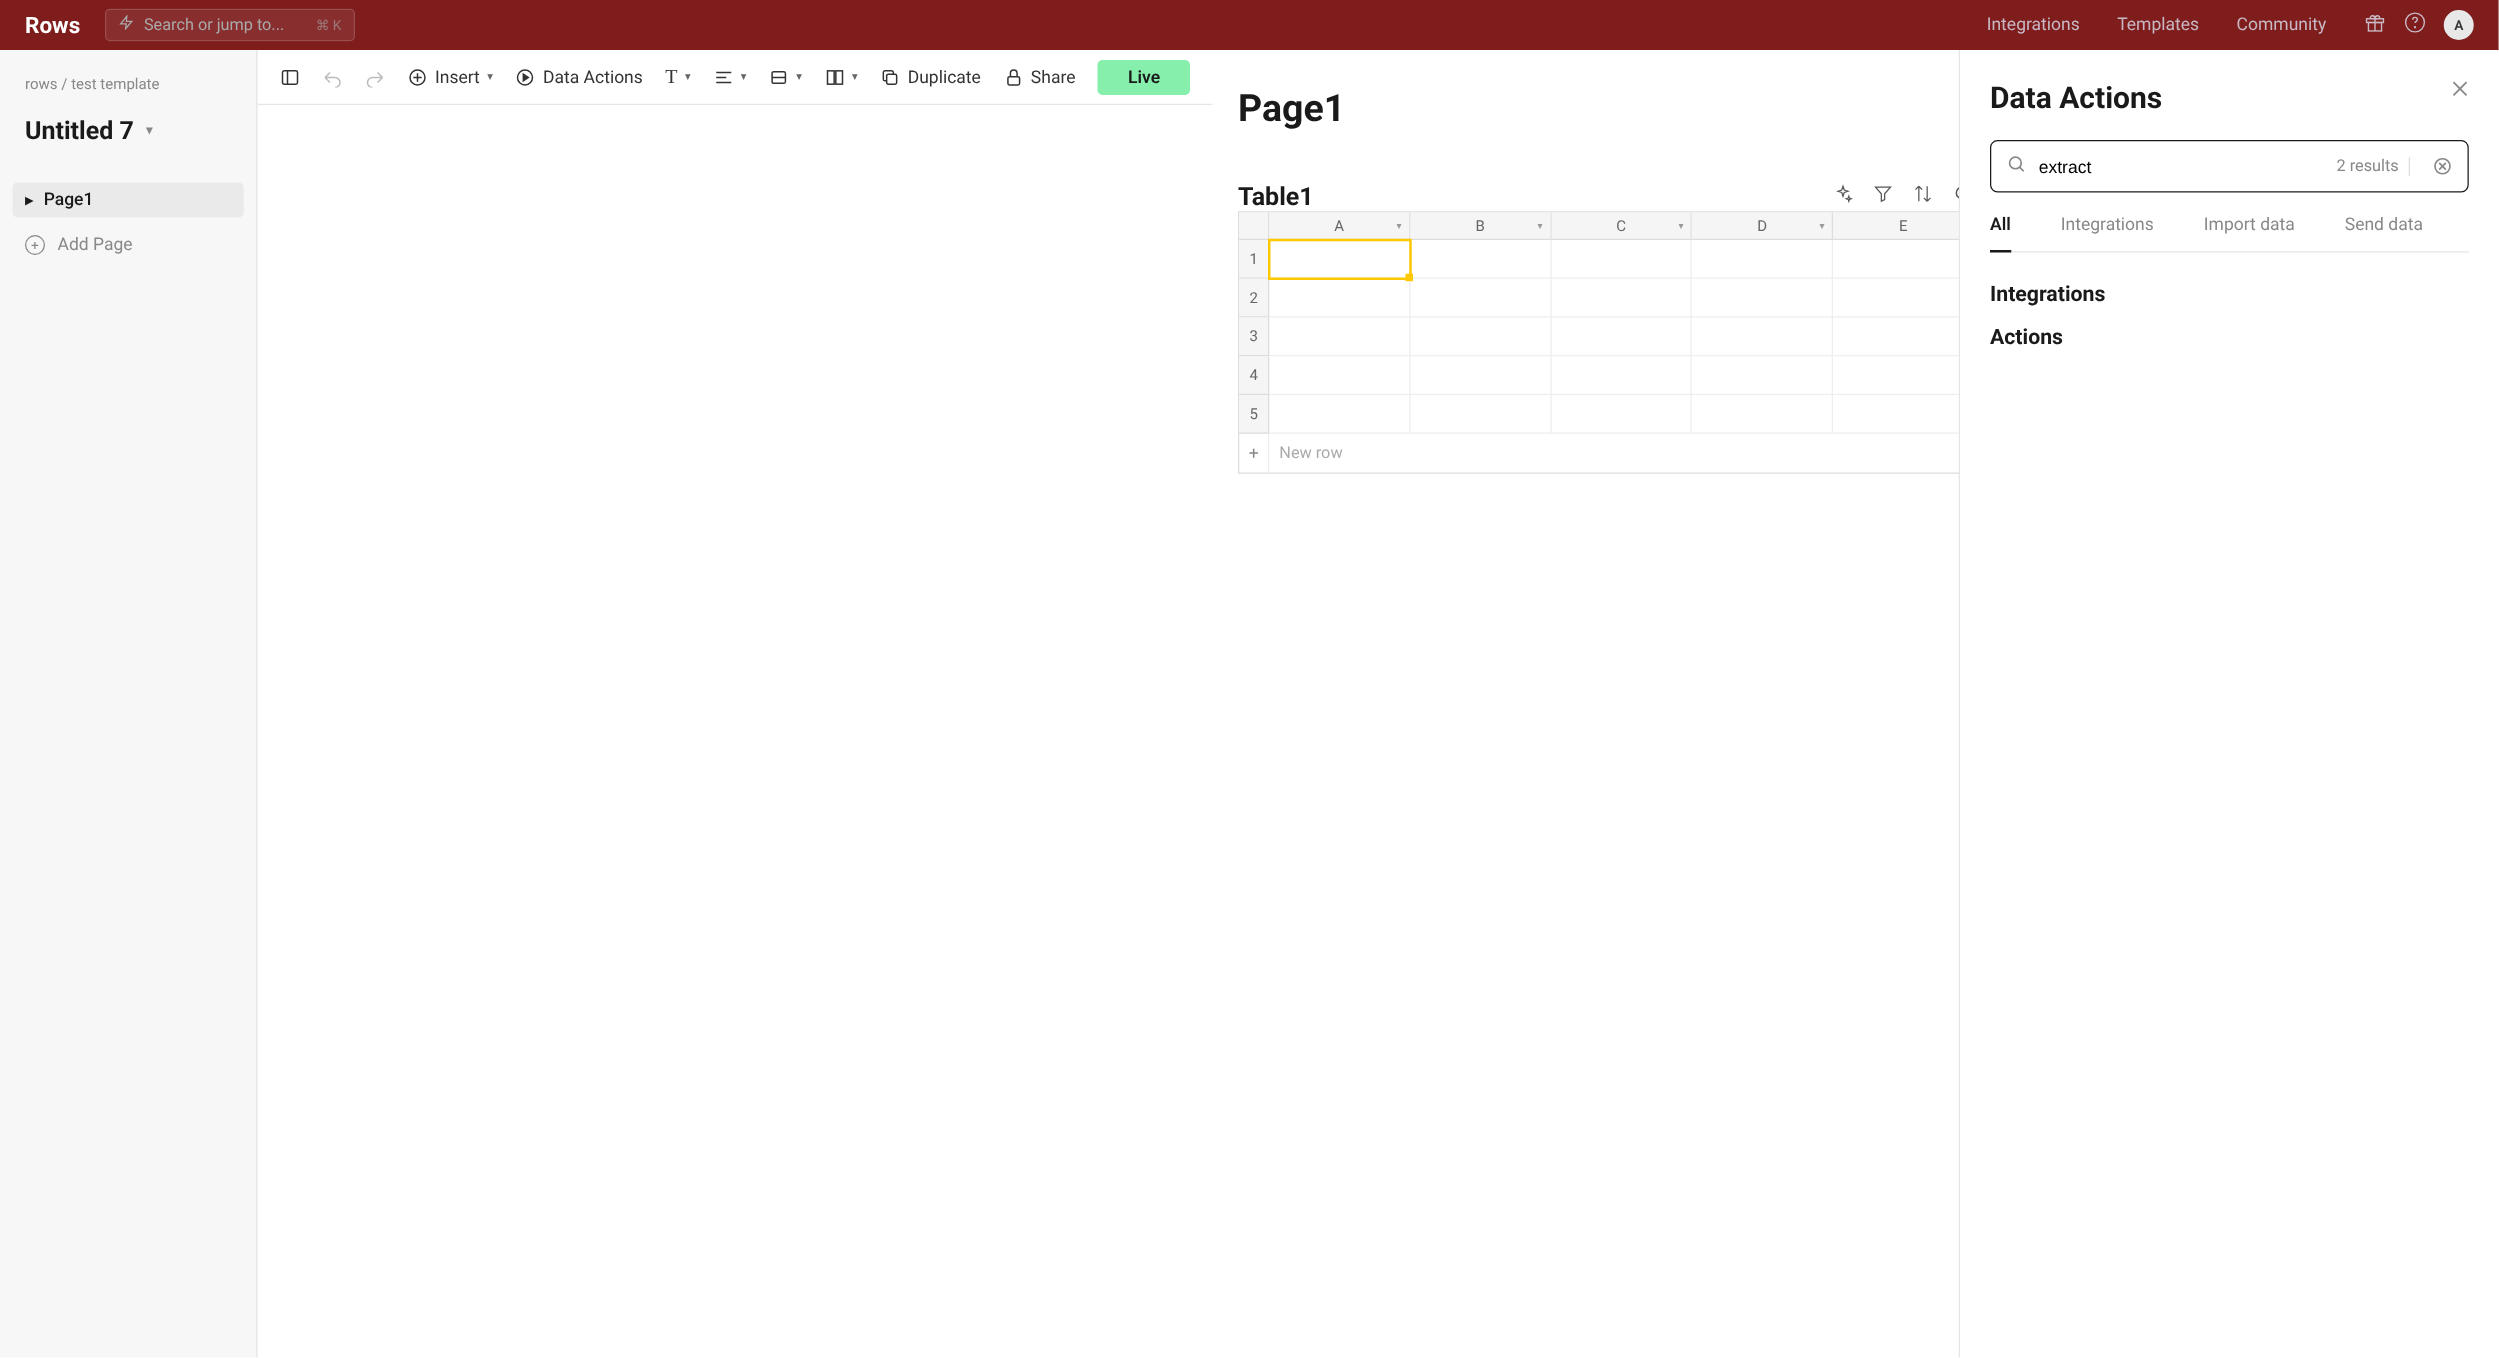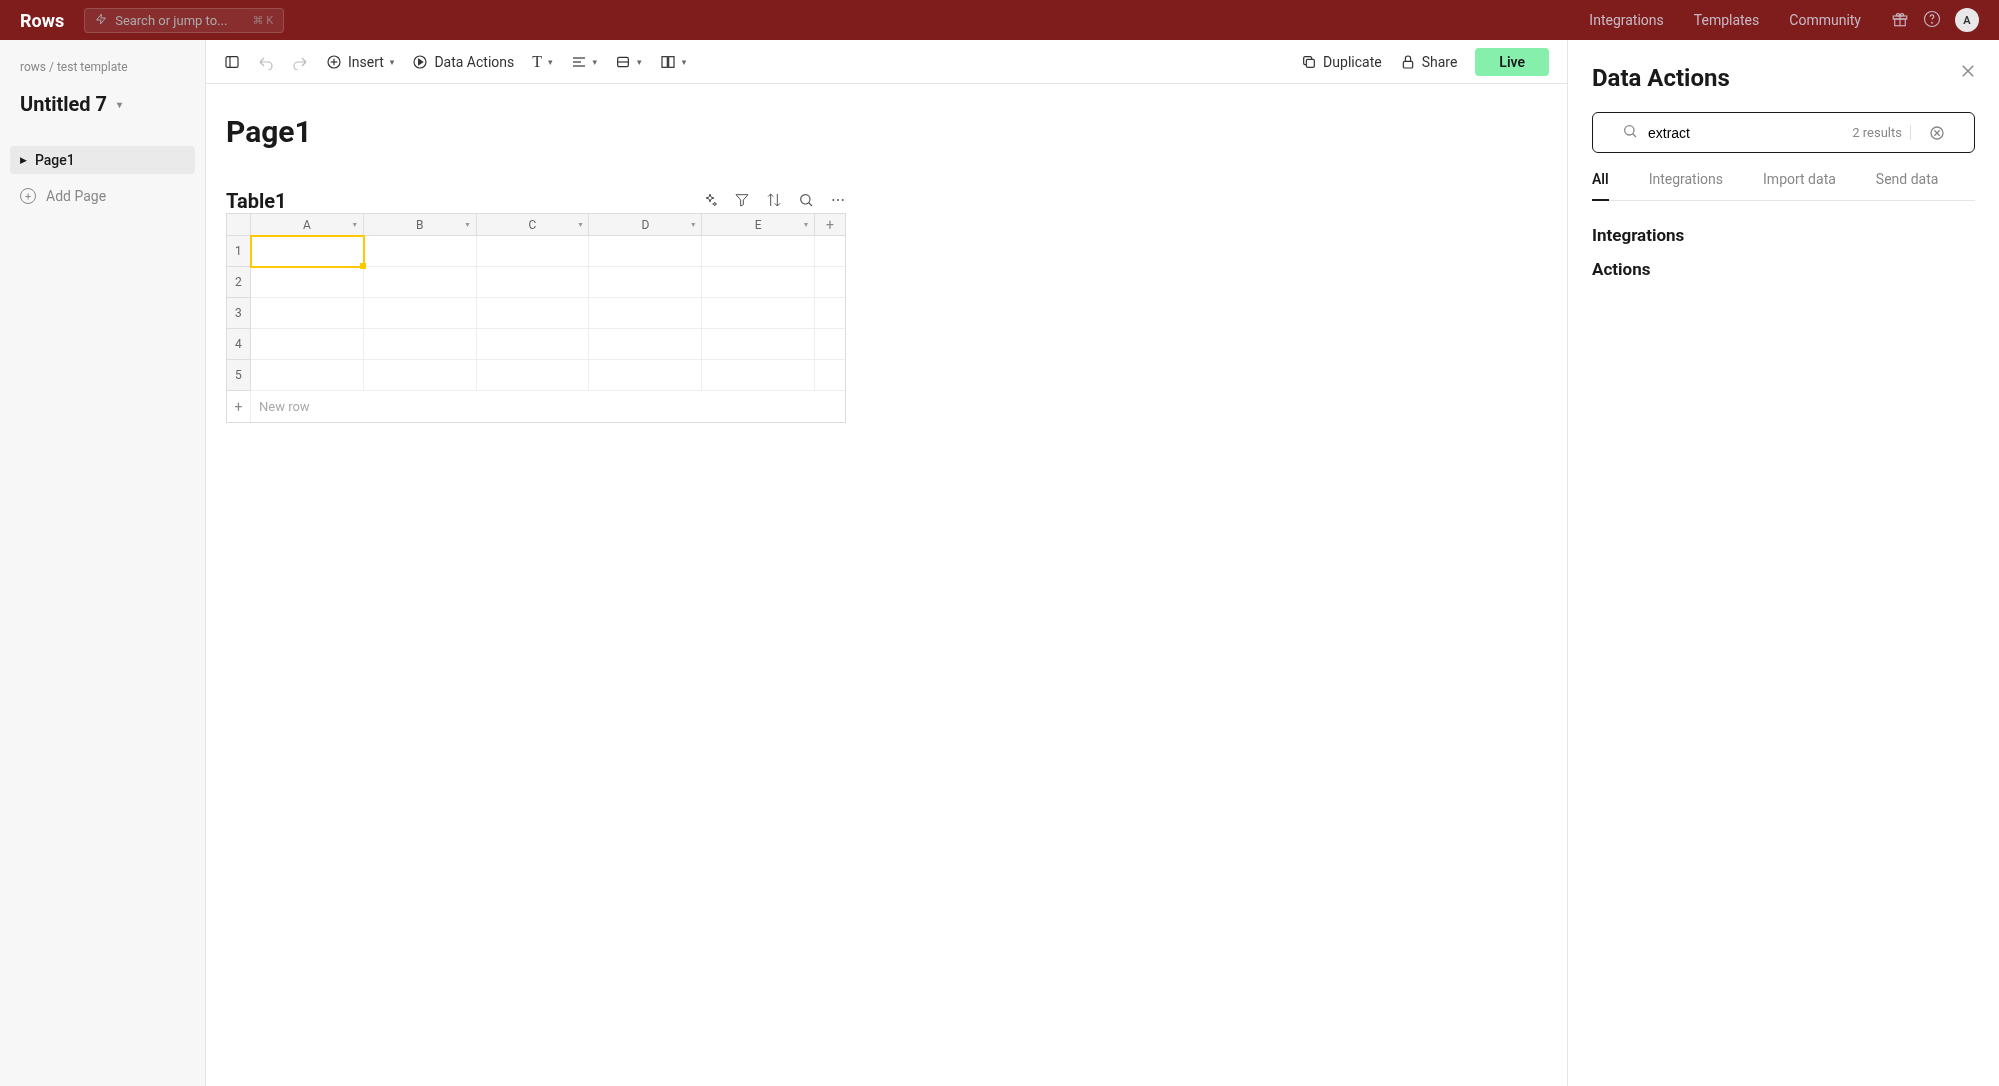--- a/index.html
+++ b/index.html
@@ -124,21 +124,21 @@
       align-items: center;
       justify-content: center;
       font-size: 11px;
       line-height: 1;
     }
     
     
     .content-area {
       flex: 1;
       display: flex;
-      flex-direction: column;
+      flex-direction: row;
       overflow: hidden;
     }
     .toolbar {
       height: 44px;
       border-bottom: 1px solid #e5e5e5;
       display: flex;
       align-items: center;
       padding: 0 18px;
       gap: 18px;
       font-size: 14px;
@@ -326,21 +326,21 @@
       font-size: 18px;
     }
     .panel-title {
       font-size: 24px;
       font-weight: 700;
       margin-bottom: 20px;
     }
     .panel-search {
       border: 1.5px solid #1a1a1a;
       border-radius: 6px;
-      padding: 10px 29px;
+      padding: 10px 12px;
       display: flex;
       align-items: center;
       gap: 10px;
       margin-bottom: 18px;
     }
     .panel-search input {
       border: none;
       outline: none;
       flex: 1;
       font-size: 14px;

